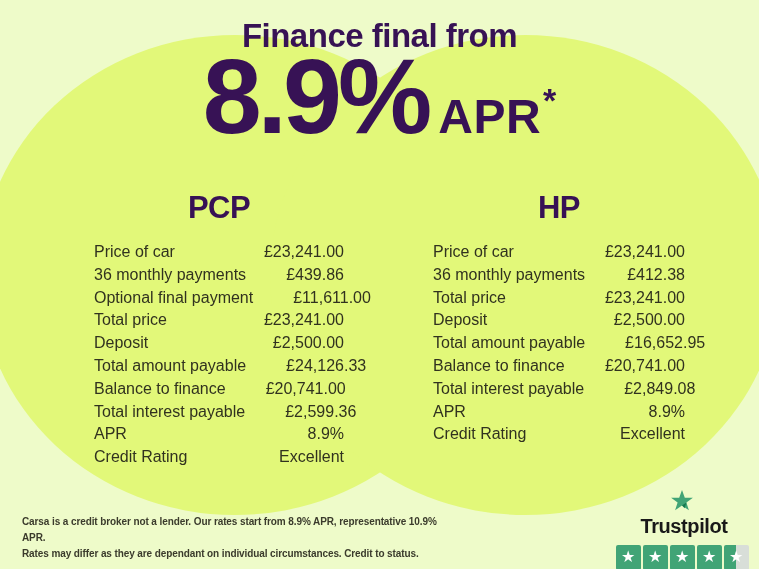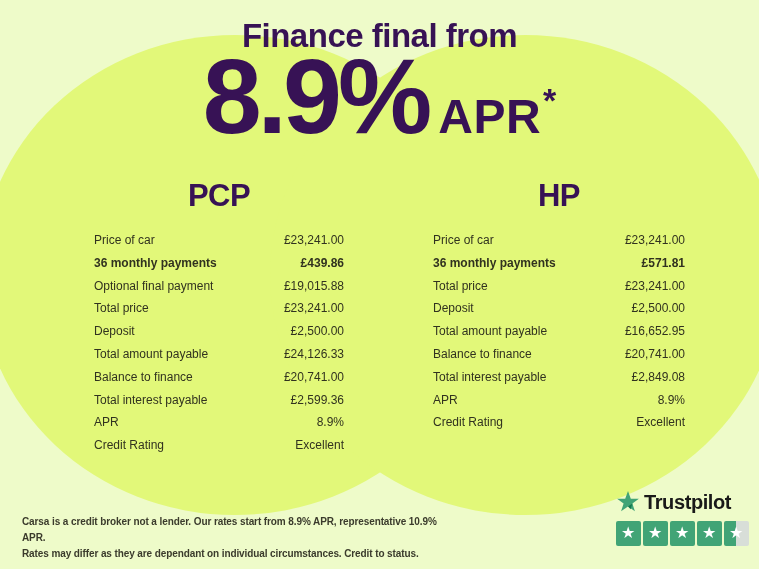--- a/index.html
+++ b/index.html
@@ -24,43 +24,43 @@
   }
   .rate-line{
     position:absolute; left:0; right:0; top:43px;
     display:flex; align-items:baseline; justify-content:center;
     color:var(--purple); line-height:1;
   }
   .rate{font-size:106px; font-weight:900; letter-spacing:-4px;}
   .apr{font-size:48px; font-weight:800; margin-left:10px; letter-spacing:0.5px;}
   .ast{font-size:34px; font-weight:800; align-self:flex-start; margin-top:40px; margin-left:2px;}
 
-  .col{position:absolute; top:180px;}
+  .col{position:absolute; top:192px;}
   .col-pcp{left:94px; width:250px;}
   .col-hp{left:433px; width:252px;}
   .col h2{
     margin:0 0 17px 0; text-align:center; color:var(--purple);
     font-size:31px; font-weight:800; line-height:32px; letter-spacing:-0.5px;
   }
   .row{
     display:flex; justify-content:space-between; align-items:flex-end;
-    color:var(--ink); font-size:12px; line-height:22.8px; white-space:nowrap;
+    color:var(--ink); font-size:16px; line-height:22.8px; white-space:nowrap;
   }
   .row .lbl{text-align:left;}
   .row .val{text-align:right;margin-left:40px;}
-  .row.bold{font-weight:700;}
+  .row.bold{font-weight:400;}
 
   .disclaimer{
     position:absolute; left:22px; top:514px; width:440px; margin:0;
     color:var(--disclaimer-ink); font-size:10px; font-weight:600;
     line-height:16px; letter-spacing:-0.1px;
   }
 
   .trustpilot{position:absolute; right:11px; top:489px; width:132px;}
-  .tp-logo-row{display:flex; align-items:center; justify-content:flex-start;}
+  .tp-logo-row{display:flex; align-items:center; justify-content:flex-start;flex-direction:column;}
   .tp-logo-row svg{width:24px; height:24px; flex:0 0 auto;}
   .tp-brand{
     color:var(--tp-text); font-size:20px; font-weight:700;
     letter-spacing:-0.4px; margin-left:4px; line-height:26px;
   }
   .tp-stars{display:flex; gap:2.5px; margin-top:6px;}
   .tp-box{
     width:24.5px; height:24.5px; border-radius:2px; background:var(--tp-green);
     display:flex; align-items:center; justify-content:center; flex:0 0 auto;
   }
@@ -92,21 +92,21 @@
         <div class="row">
           <span class="lbl">Price of car</span>
           <span class="val">£23,241.00</span>
         </div>
         <div class="row bold">
           <span class="lbl">36 monthly payments</span>
           <span class="val">£439.86</span>
         </div>
         <div class="row">
           <span class="lbl">Optional final payment</span>
-          <span class="val">£19,015.88</span>
+          <span class="val">£11,611.00</span>
         </div>
         <div class="row">
           <span class="lbl">Total price</span>
           <span class="val">£23,241.00</span>
         </div>
         <div class="row">
           <span class="lbl">Deposit</span>
           <span class="val">£2,500.00</span>
         </div>
         <div class="row">
@@ -134,21 +134,21 @@
 
   <section class="col col-hp">
     <h2>HP</h2>
     <div class="rows">
         <div class="row">
           <span class="lbl">Price of car</span>
           <span class="val">£23,241.00</span>
         </div>
         <div class="row bold">
           <span class="lbl">36 monthly payments</span>
-          <span class="val">£571.81</span>
+          <span class="val">£412.38</span>
         </div>
         <div class="row">
           <span class="lbl">Total price</span>
           <span class="val">£23,241.00</span>
         </div>
         <div class="row">
           <span class="lbl">Deposit</span>
           <span class="val">£2,500.00</span>
         </div>
         <div class="row">

